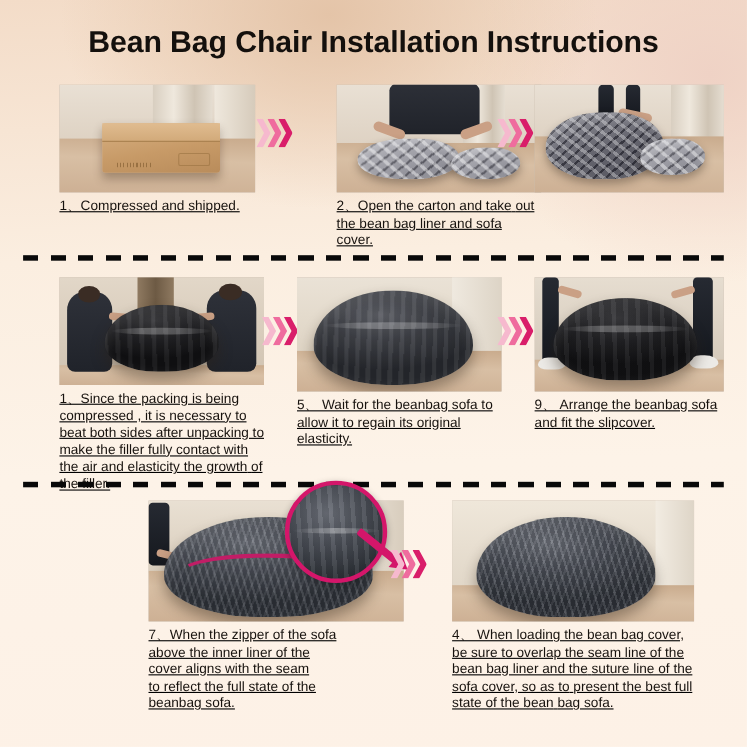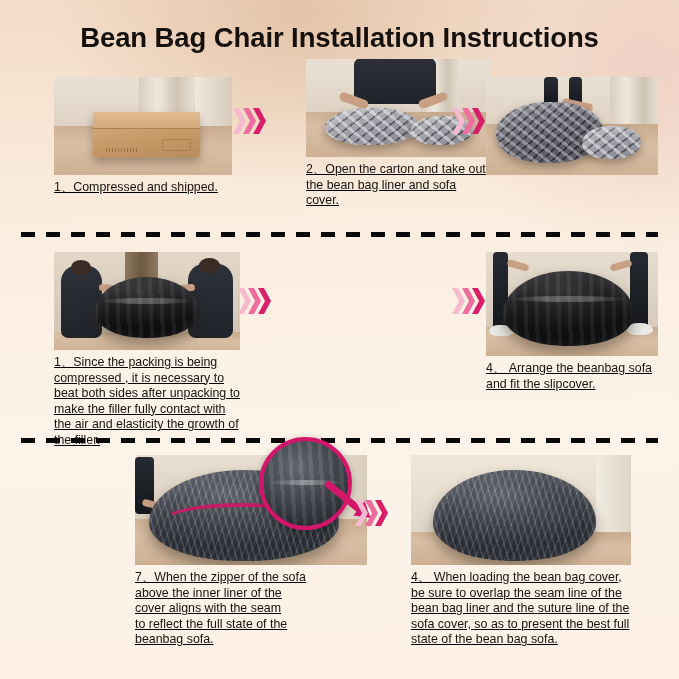--- a/index.html
+++ b/index.html
@@ -254,21 +254,21 @@
       <span>1、Compressed and shipped.</span>
     </div>
   </div>
 
   <div class="arrow" style="left:233px; top:108px;">
     <span class="c1"></span>
       <span class="c2"></span>
       <span class="c3"></span>
   </div>
 
-  <div class="panel" style="left:270px; top:59px; width:186px;padding-left:36px;">
+  <div class="panel" style="left:270px; top:77px; width:186px;padding-left:36px;">
     <div class="photo" style="width:186px; height:98px;">
       <div class="wall" style="height:56%;"></div>
       <div class="curtain" style="left:62%; width:20%; height:60%;"></div>
       <div class="floor" style="height:46%;"></div>
       <div class="person" style="left:26%; top:-6%; width:44%; height:52%;"></div>
       <div class="arm" style="left:18%; top:38%; width:16%; height:9%; transform:rotate(20deg);"></div>
       <div class="arm" style="left:60%; top:38%; width:16%; height:9%; transform:rotate(-20deg);"></div>
       <div class="vacbag clear" style="left:10%; top:50%; width:50%; height:38%;"></div>
       <div class="vacbag clear" style="left:56%; top:58%; width:34%; height:30%;"></div>
     </div>
@@ -324,20 +324,35 @@
       <span>of the filler.</span>
     </div>
   </div>
 
   <div class="arrow" style="left:238px; top:288px;">
     <span class="c1"></span>
       <span class="c2"></span>
       <span class="c3"></span>
   </div>
 
+  <div class="panel" style="left:270px; top:252px; width:186px;">
+    <div class="photo" style="width:186px; height:104px;">
+      <div class="wall" style="height:66%; background:linear-gradient(180deg,#eae2d6,#ded4c4);"></div>
+      <div class="curtain" style="left:76%; width:24%; height:70%; background:linear-gradient(90deg,#efe9df,#ddd4c6);"></div>
+      <div class="floor" style="height:36%;"></div>
+      <div class="beanbag" style="left:8%; top:12%; width:78%; height:82%;">
+        <div class="bb-seam"></div>
+      </div>
+    </div>
+    <div class="caption">
+      <span>5、 Wait for the beanbag sofa to</span>
+      <span>allow it to regain its original</span>
+      <span>elasticity.</span>
+    </div>
+  </div>
 
   <div class="arrow" style="left:452px; top:288px;">
     <span class="c1"></span>
       <span class="c2"></span>
       <span class="c3"></span>
   </div>
 
   <div class="panel" style="left:486px; top:252px; width:172px;">
     <div class="photo" style="width:172px; height:104px;">
       <div class="wall" style="height:74%; background:linear-gradient(180deg,#e6ddd0,#d5cabb);"></div>
@@ -346,21 +361,21 @@
       <div class="leg" style="left:84%; top:0%; width:10%; height:74%;"></div>
       <div class="shoe" style="left:2%; top:70%; width:14%; height:11%;"></div>
       <div class="shoe" style="left:82%; top:68%; width:15%; height:12%;"></div>
       <div class="arm" style="left:12%; top:10%; width:13%; height:7%; transform:rotate(16deg);"></div>
       <div class="arm" style="left:72%; top:10%; width:13%; height:7%; transform:rotate(-16deg);"></div>
       <div class="beanbag black" style="left:10%; top:18%; width:76%; height:72%;">
         <div class="bb-seam"></div>
       </div>
     </div>
     <div class="caption">
-      <span>4、 Arrange the beanbag sofa</span>
+      <span>9、 Arrange the beanbag sofa</span>
       <span>and fit the slipcover.</span>
     </div>
   </div>
 
   <div class="divider" id="divider-2"></div>
 
   <div class="panel" style="left:135px; top:455px; width:232px;">
     <div class="photo" style="width:232px; height:110px;">
       <div class="wall" style="height:60%; background:linear-gradient(180deg,#e9e0d3,#d9cdbc);"></div>
       <div class="curtain" style="left:80%; width:20%; height:66%; background:linear-gradient(90deg,#ece4d9,#d8cdbd);"></div>

